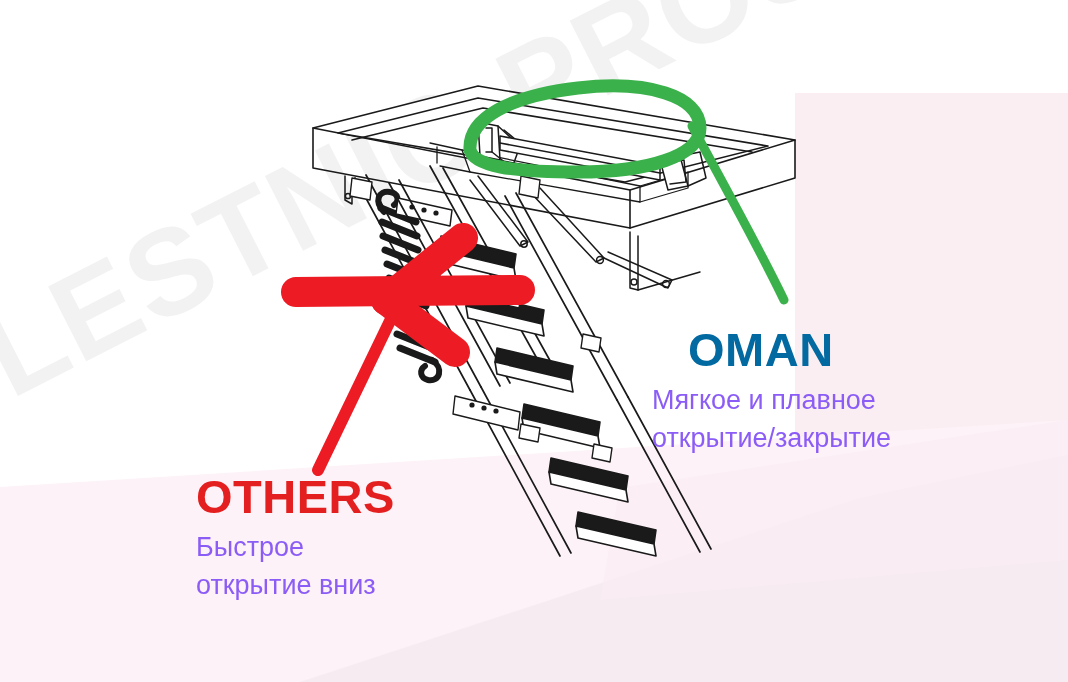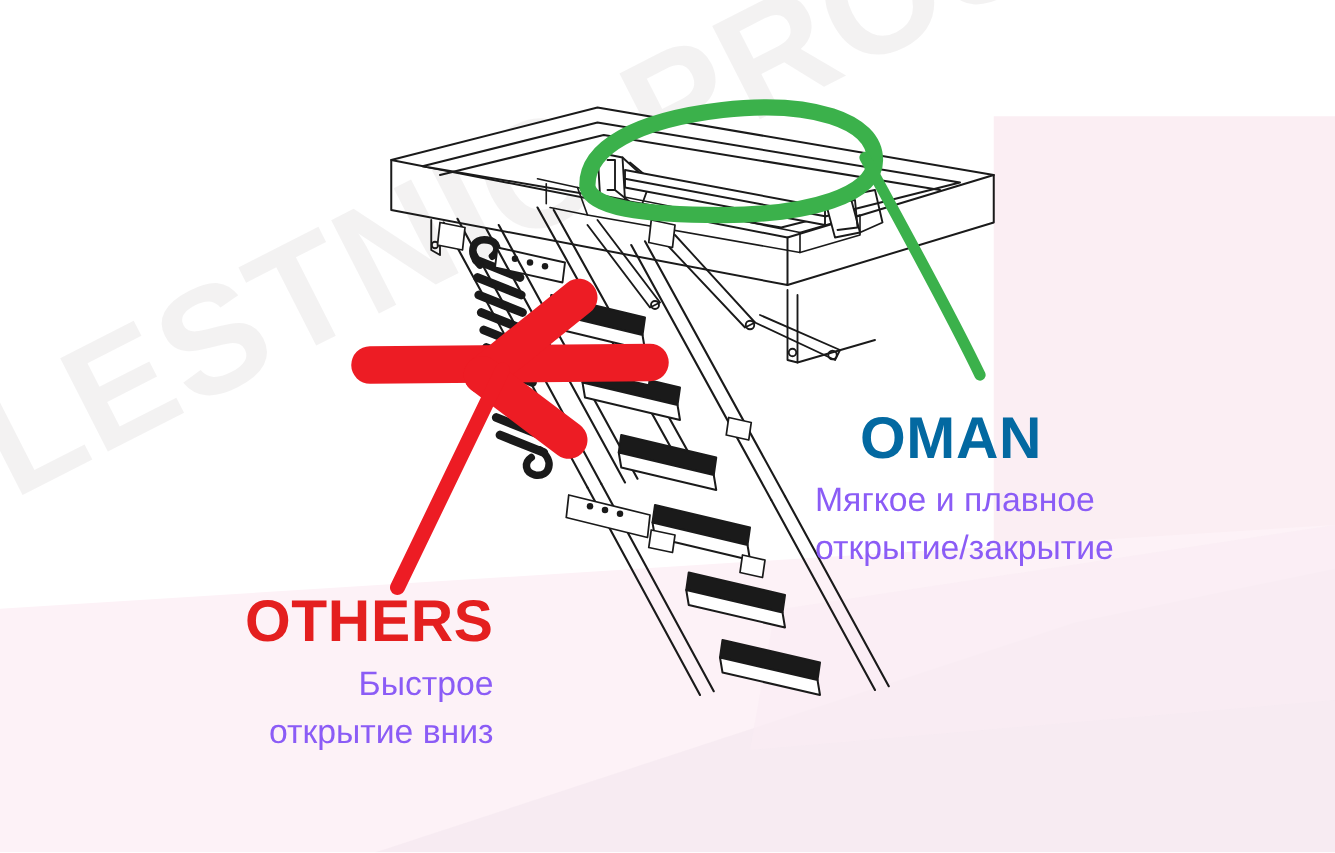--- a/index.html
+++ b/index.html
@@ -47,21 +47,21 @@
   }
   .callout .sub{
     font-size:27px;
     line-height:1.42;
     color:#8b5cf6;
     margin:0;
     white-space:pre-line;
   }
   #oman-callout{left:652px;top:326px;}
   #oman-callout .title{color:#0369a1;margin-left:36px;}
-  #others-callout{left:196px;top:473px;text-align:right;}
+  #others-callout{left:196px;top:473px;}
   #others-callout .title{color:#e41f1f;}
 </style>
 </head>
 <body>
 
 <div id="stage">
 
   <svg class="bg-layer" width="1068" height="682" viewBox="0 0 1068 682">
 
     <polygon points="795,93 1068,93 1068,470 795,470" fill="#fbeef3"></polygon>

